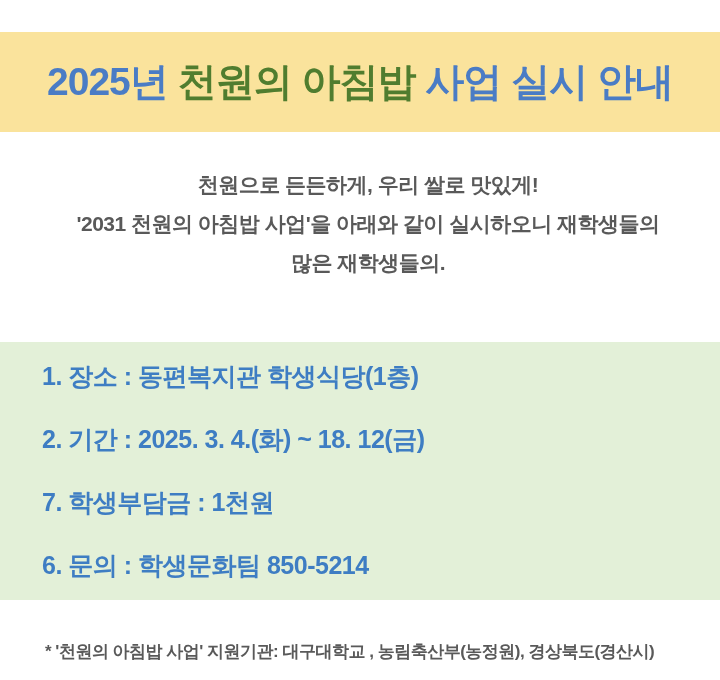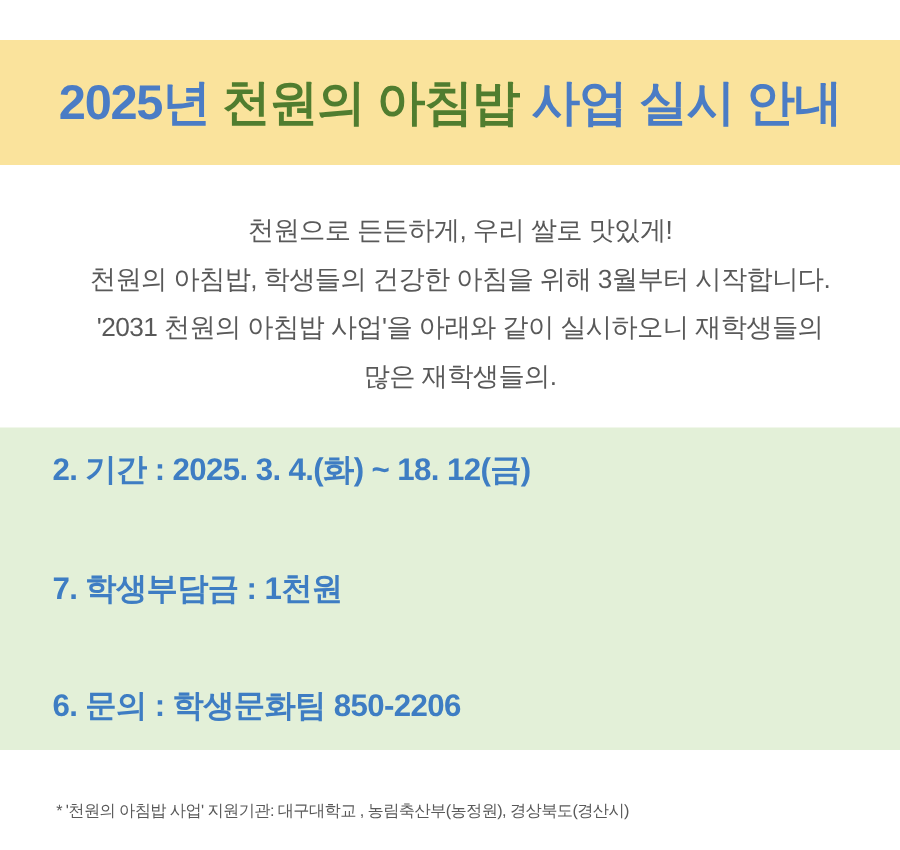--- a/index.html
+++ b/index.html
@@ -41,21 +41,21 @@
     white-space: nowrap;
   }
   .title .seg-blue { color: var(--title-blue); }
   .title .seg-green { color: var(--title-green); }
   .intro {
     padding: 33px 20px 0 36px;
     height: 210px;
     text-align: center;
     color: var(--body-text);
     font-size: 21px;
-    font-weight: 400;
+    font-weight: 700;
     letter-spacing: -0.5px;
   }
   .intro p {
     line-height: 39px;
     white-space: nowrap;
   }
   .details {
     background: var(--details-bg);
     height: 258px;
     padding: 16px 0 16px 42px;
@@ -67,43 +67,43 @@
     color: var(--details-text);
     font-size: 25px;
     font-weight: bold;
     letter-spacing: -0.5px;
     line-height: 37px;
     white-space: nowrap;
   }
   .footnote {
     padding: 40px 20px 0 45px;
     color: var(--body-text);
-    font-size: 13px;
-    font-weight: normal;
+    font-size: 17px;
+    font-weight: bold;
     letter-spacing: -0.5px;
     white-space: nowrap;
   }
 </style>
 </head>
 <body>
 
 <div class="poster">
 
   <div class="header">
     <h1 class="title"><span class="seg-blue">2025년 </span><span class="seg-green">천원의 아침밥 </span><span class="seg-blue">사업 실시 안내</span></h1>
   </div>
 
   <div class="intro">
     <p>천원으로 든든하게, 우리 쌀로 맛있게!</p>
-    <p>천원의 아침밥, 학생들의 건강한 아침을 위해 3월부터 시작합니다.</p>
     <p>'2031 천원의 아침밥 사업'을 아래와 같이 실시하오니 재학생들의</p>
     <p>많은 재학생들의.</p>
   </div>
 
   <div class="details">
+    <div class="item">1. 장소 : 동편복지관 학생식당(1층)</div>
     <div class="item">2. 기간 : 2025. 3. 4.(화) ~ 18. 12(금)</div>
     <div class="item">7. 학생부담금 : 1천원</div>
-    <div class="item">6. 문의 : 학생문화팀 850-2206</div>
+    <div class="item">6. 문의 : 학생문화팀 850-5214</div>
   </div>
 
   <div class="footnote">* '천원의 아침밥 사업' 지원기관: 대구대학교 , 농림축산부(농정원), 경상북도(경산시)</div>
 
 </div>
 
 </body></html>

